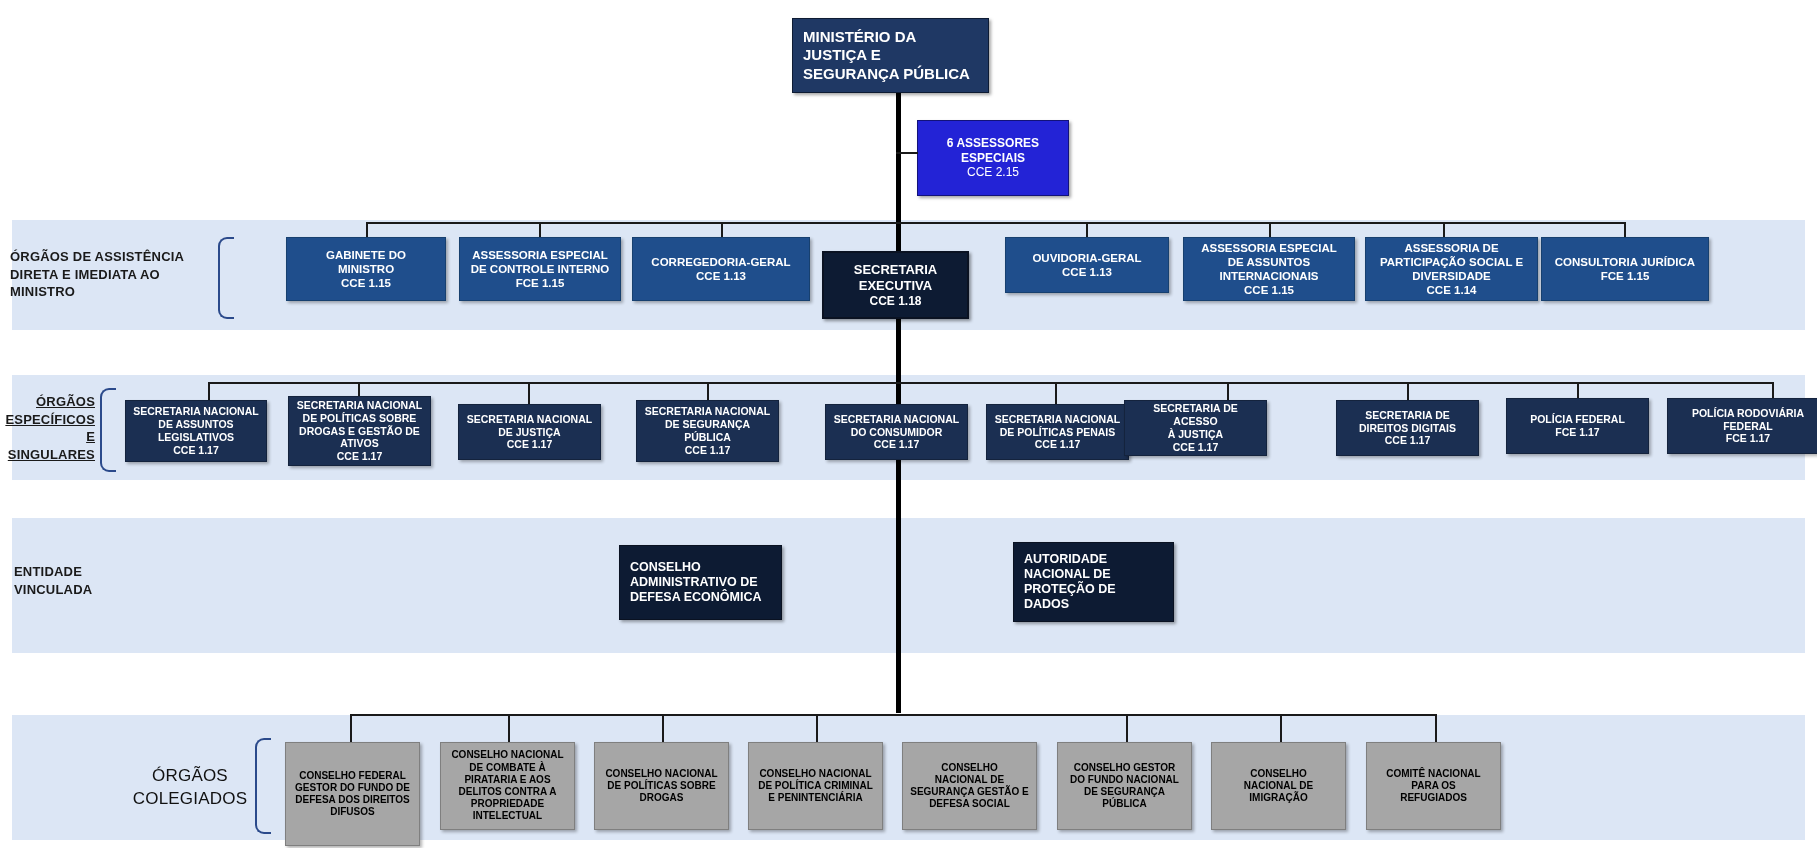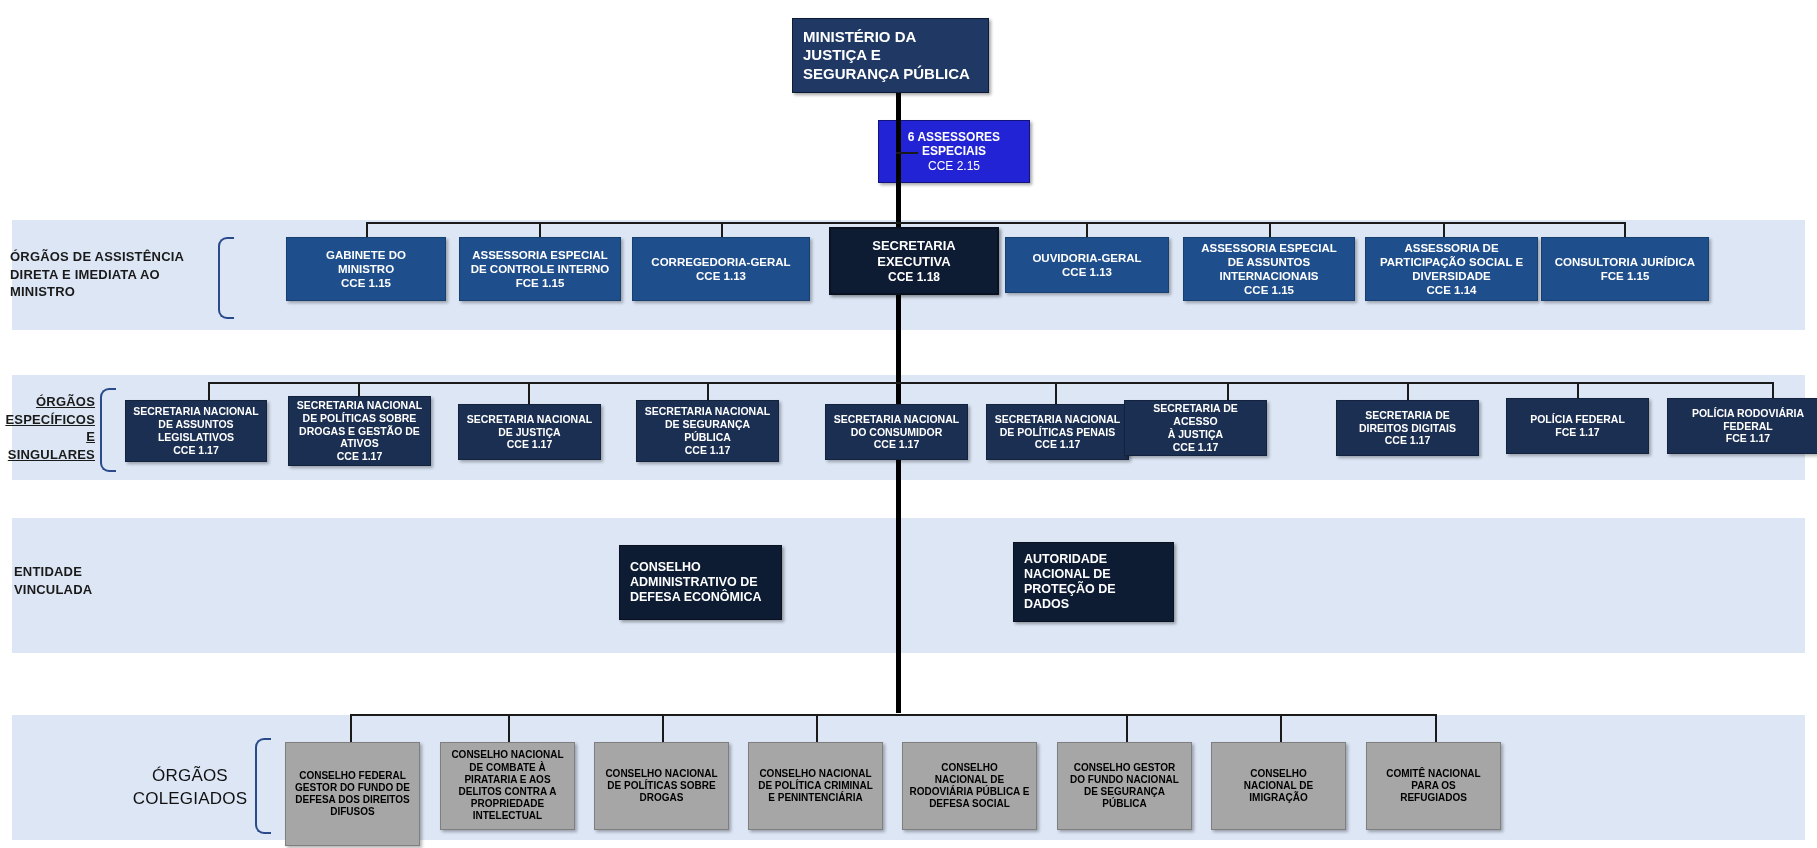--- a/index.html
+++ b/index.html
@@ -155,21 +155,21 @@
   <div class="bracket" style="left:100px; top:388px; width:14px; height:80px;"></div>
   <div class="bracket" style="left:255px; top:738px; width:14px; height:92px;"></div>
 
   <div class="node root" style="left:792px; top:18px; width:197px; height:75px;">
     <div class="lines">
       <span class="l">MINISTÉRIO DA JUSTIÇA E</span>
       <span class="l">SEGURANÇA PÚBLICA</span>
     </div>
   </div>
 
-  <div class="node advisors" style="left:878px; top:120px; width:152px; height:63px;">
+  <div class="node advisors" style="left:917px; top:120px; width:152px; height:76px;">
     <div class="lines">
       <span class="l">6 ASSESSORES</span>
       <span class="l">ESPECIAIS</span>
       <span class="code" style="font-weight:normal;">CCE 2.15</span>
     </div>
   </div>
 
   <div class="line thick" style="left:896px; top:93px; width:5px; height:620px;"></div>
 
   <div class="line" style="left:896px; top:152px; width:22px; height:2px;"></div>
@@ -196,21 +196,21 @@
       <span class="l">DE CONTROLE INTERNO</span>
       <span class="code">FCE 1.15</span>
     </div>
   </div>
   <div class="node blue" style="left:632px; top:237px; width:178px; height:64px;">
     <div class="lines">
       <span class="l">CORREGEDORIA-GERAL</span>
       <span class="code">CCE 1.13</span>
     </div>
   </div>
-  <div class="node dark" style="left:822px; top:227px; width:170px; height:68px;margin-left:7px;">
+  <div class="node dark" style="left:822px; top:251px; width:147px; height:68px;">
     <div class="lines">
       <span class="l">SECRETARIA</span>
       <span class="l">EXECUTIVA</span>
       <span class="code" style="font-size:12px;">CCE 1.18</span>
     </div>
   </div>
   <div class="node blue" style="left:1005px; top:237px; width:164px; height:56px;">
     <div class="lines">
       <span class="l">OUVIDORIA-GERAL</span>
       <span class="code">CCE 1.13</span>
@@ -378,21 +378,21 @@
     <div class="lines">
       <span class="l">CONSELHO NACIONAL</span>
       <span class="l">DE POLÍTICA CRIMINAL</span>
       <span class="l">E PENINTENCIÁRIA</span>
     </div>
   </div>
   <div class="node gray" style="left:902px; top:742px; width:135px; height:88px;">
     <div class="lines">
       <span class="l">CONSELHO</span>
       <span class="l">NACIONAL DE</span>
-      <span class="l">RODOVIÁRIA PÚBLICA E</span>
+      <span class="l">SEGURANÇA GESTÃO E</span>
       <span class="l">DEFESA SOCIAL</span>
     </div>
   </div>
   <div class="node gray" style="left:1057px; top:742px; width:135px; height:88px;">
     <div class="lines">
       <span class="l">CONSELHO GESTOR</span>
       <span class="l">DO FUNDO NACIONAL</span>
       <span class="l">DE SEGURANÇA</span>
       <span class="l">PÚBLICA</span>
     </div>

